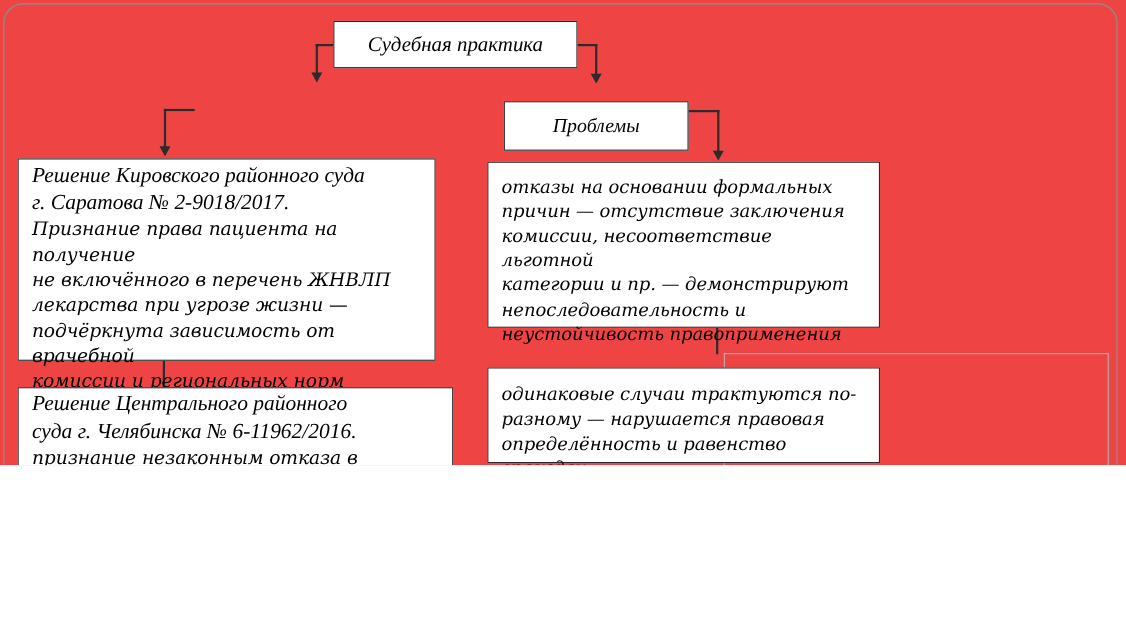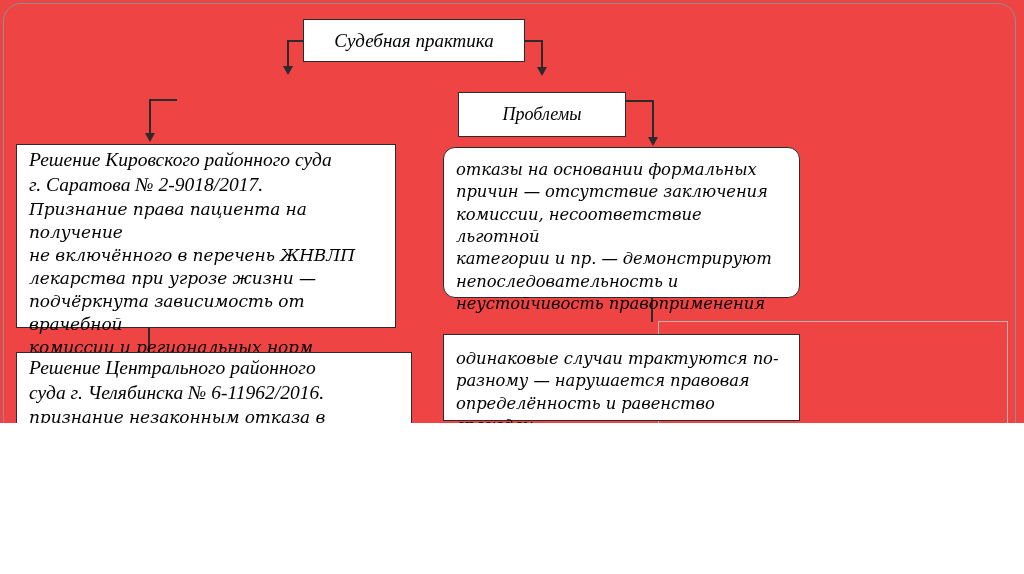--- a/index.html
+++ b/index.html
@@ -79,21 +79,20 @@
     width: 380px; height: 184px;
   }
   #node-example-2 {
     left: 16px; top: 352px;
     width: 396px; height: 188px;
   }
   #node-problem-1 {
     left: 443px; top: 147px;
     width: 357px; height: 151px;
     padding-top: 11px;
-    border-radius: 12px;
   }
   #node-problem-2 {
     left: 443px; top: 334px;
     width: 357px; height: 87px;
     padding-top: 13px;
   }
 
   
   .detail .head {
     font-family: "Liberation Serif", "DejaVu Serif", serif;

